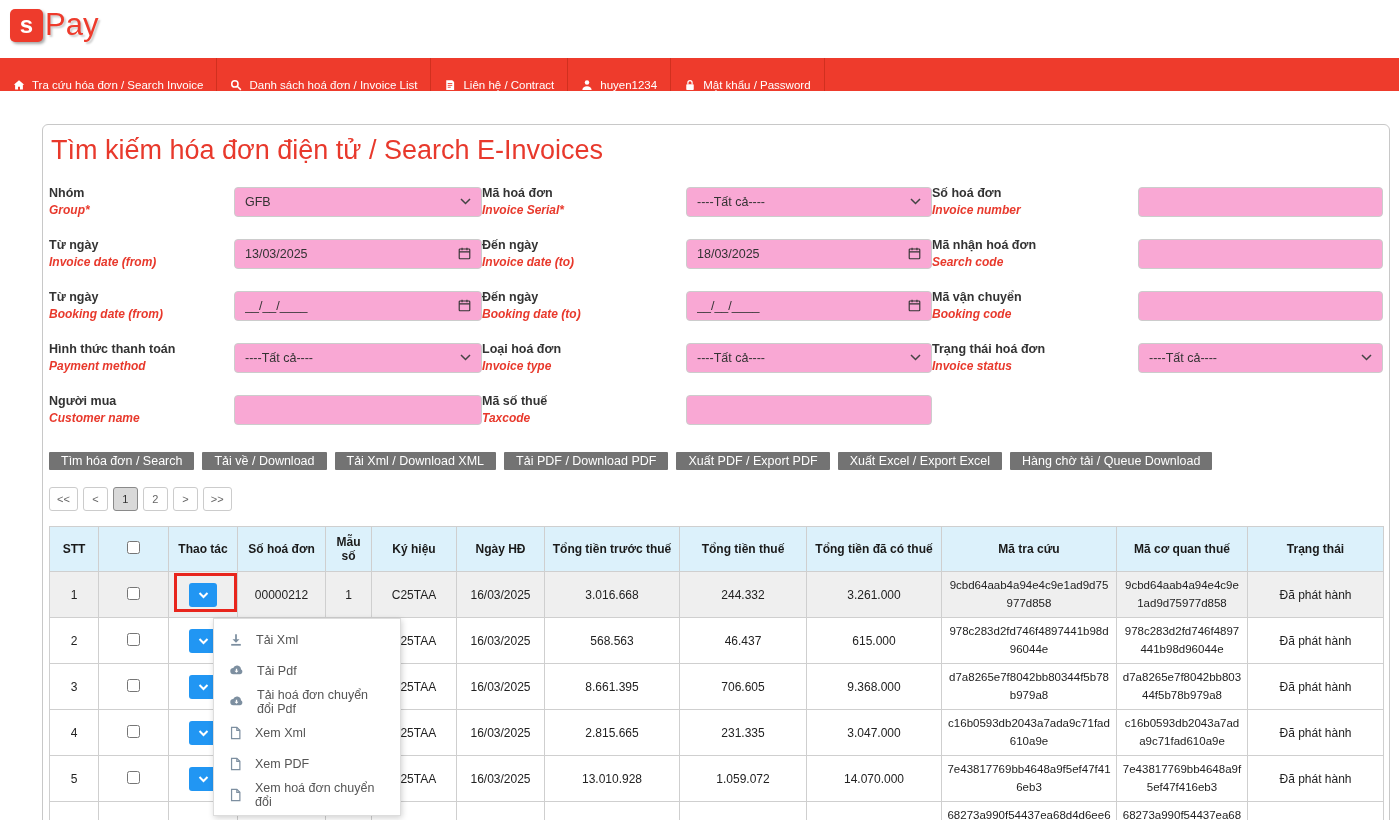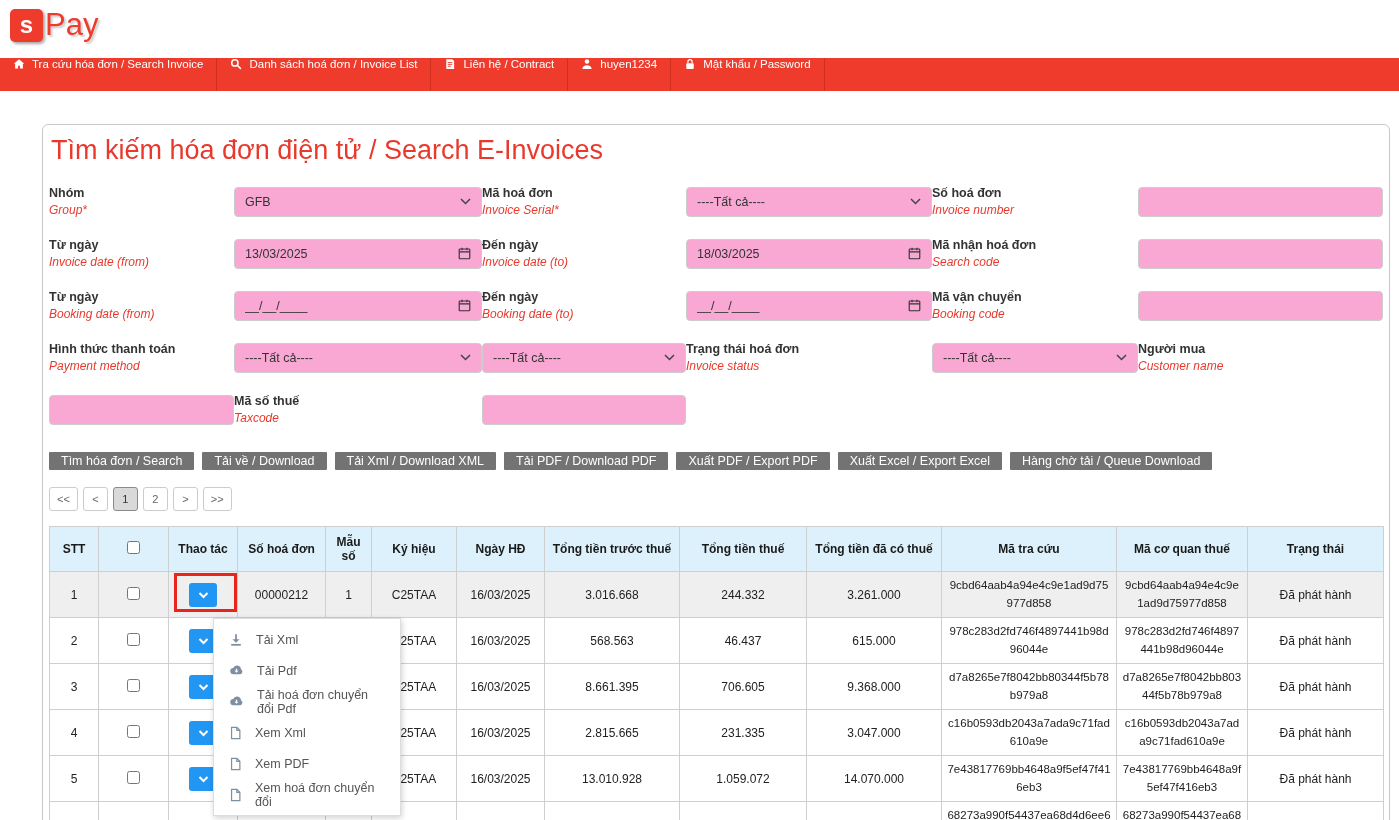--- a/index.html
+++ b/index.html
@@ -10,35 +10,35 @@
   .logo-bar { height: 47px; padding: 7px 0 0 10px; }
   .logo { display: inline-flex; align-items: center; gap: 2px; cursor: pointer; }
   .logo-tile { width: 33px; height: 33px; background: #ee3b2c; border-radius: 5px;
     color: #fff; font-size: 24px; font-weight: bold; display: flex; align-items: center;
     justify-content: center; box-shadow: 2px 2px 3px rgba(0,0,0,.35); }
   .logo-text { color: #ee3b2c; font-size: 31px; font-weight: normal;
     text-shadow: 2px 2px 2px rgba(0,0,0,.2); }
 
   
   .navbar { margin-top: 11px; height: 33px; background: #ee3b2c; display: flex; align-items: stretch; }
-  .nav-item { display: flex; align-items: flex-start; gap: 7px; padding: 0 13px;
+  .nav-item { display: flex; align-items: flex-end; gap: 7px; padding: 0 13px;
     border-right: 1px solid #d0301f; color: #fff; font-size: 11.5px; cursor: pointer; white-space: nowrap; }
   .nav-icon { display: flex; }
 
   
   .panel { position: relative; margin: 33px 9px 0 42px; border: 1px solid #c8c8c8;
     border-radius: 6px; padding: 10px 6px 0 6px; height: 720px; }
   .page-title { color: #e8392c; font-size: 27px; font-weight: 400; padding-left: 2px; }
 
   
   .form-grid { display: grid; grid-template-columns: 185px 248px 204px 246px 206px 245px;
     row-gap: 21px; align-items: center; margin-top: 20px; }
   .f-label { padding-right: 10px; }
   .f-label .vi { font-size: 12.5px; color: #333; font-weight: bold; }
-  .f-label .en { font-size: 12px; color: #e8392c; font-style: italic; font-weight: normal; margin-top: 3px; }
+  .f-label .en { font-size: 12px; color: #e8392c; font-style: italic; font-weight: bold; margin-top: 3px; }
   .control { height: 30px; border: 1px solid #ccc; border-radius: 4px; background: #f9a8d4;
     display: flex; align-items: center; justify-content: space-between; padding: 0 10px;
     font-size: 12.5px; color: #333; width: 100%; font-family: inherit; }
   input.control { display: block; }
   .control .val { white-space: nowrap; overflow: hidden; }
   .chev, .cal { display: flex; flex: none; }
 
   
   .actions { display: flex; gap: 8px; margin-top: 27px; }
   .action-btn { background: #737373; border: none; border-radius: 1px; color: #fff;
@@ -248,20 +248,24 @@
       </div>
       <div class="f-field">
         <div class="control select">
           <span class="val">----Tất cả----</span>
           <span class="chev">
             <svg width="11" height="7" viewBox="0 0 11 7" fill="none" stroke="#444" stroke-width="1.5">
               <path d="m1 1 4.5 4.5L10 1"></path>
             </svg>
           </span>
         </div>
+      </div>
+      <div class="f-label">
+        <div class="vi">Loại hoá đơn</div>
+        <div class="en">Invoice type</div>
       </div>
       <div class="f-field">
         <div class="control select">
           <span class="val">----Tất cả----</span>
           <span class="chev">
             <svg width="11" height="7" viewBox="0 0 11 7" fill="none" stroke="#444" stroke-width="1.5">
               <path d="m1 1 4.5 4.5L10 1"></path>
             </svg>
           </span>
         </div>

